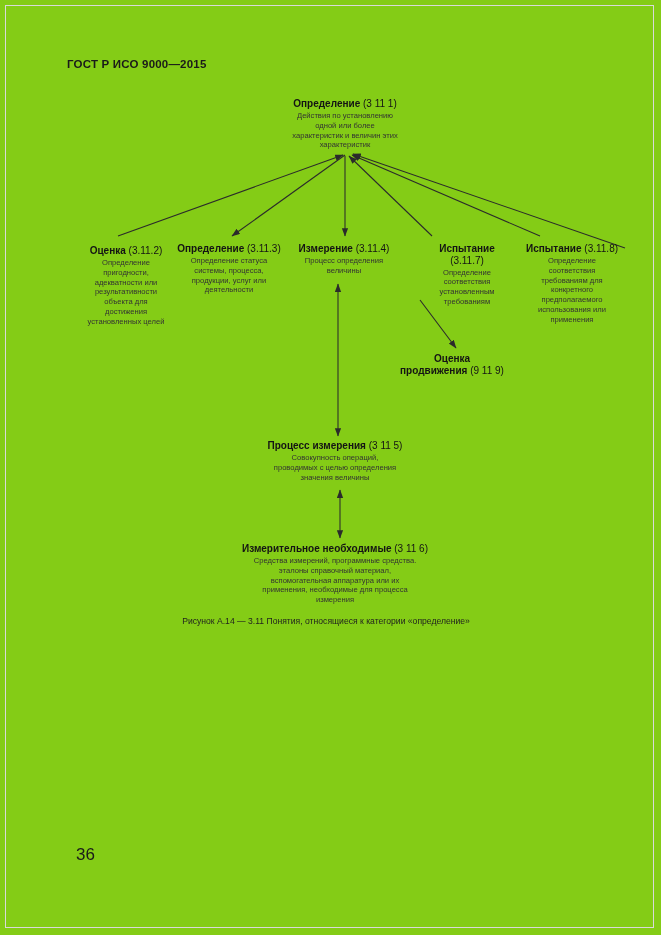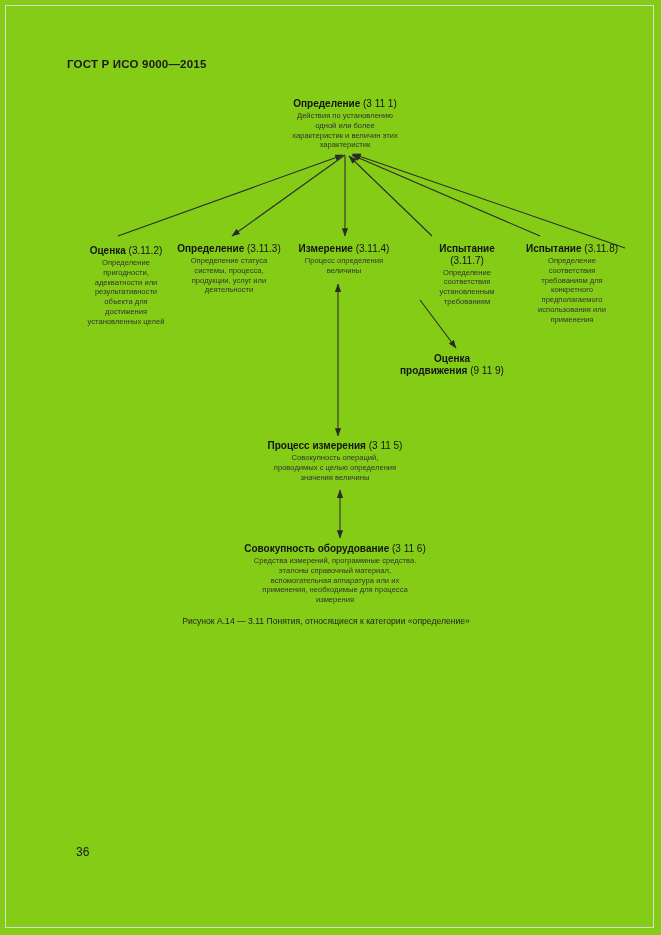--- a/index.html
+++ b/index.html
@@ -38,21 +38,21 @@
     font-size: 11.5px;
     font-weight: bold;
     letter-spacing: 0.2px;
     color: #1a1a1a;
     white-space: nowrap;
   }
   .page-number {
     position: absolute;
     left: 76px;
     top: 845px;
-    font-size: 12px;
+    font-size: 17px;
     color: #1a1a1a;
   }
   .figure-area {
     position: absolute;
     left: 0;
     top: 0;
     width: 661px;
     height: 700px;
   }
   .diagram-svg {
@@ -205,21 +205,21 @@
     </div>
 
     <div class="node n-process">
       <span class="title"><span>Процесс измерения</span> <span class="code">(3 11 5)</span></span>
       <span class="body">Совокупность операций,
 проводимых с целью определения
 значения величины</span>
     </div>
 
     <div class="node n-oborud">
-      <span class="title"><span>Совокупность оборудование</span> <span class="code">(3 11 6)</span></span>
+      <span class="title"><span>Измерительное необходимые</span> <span class="code">(3 11 6)</span></span>
       <span class="body">Средства измерений, программные средства.
 эталоны  справочный материал,
 вспомогательная аппаратура или их
 применения, необходимые для процесса
 измерения</span>
     </div>
 
     <div class="figure-caption">Рисунок А.14 — 3.11  Понятия, относящиеся к категории «определение»</div>
   </div>
 

